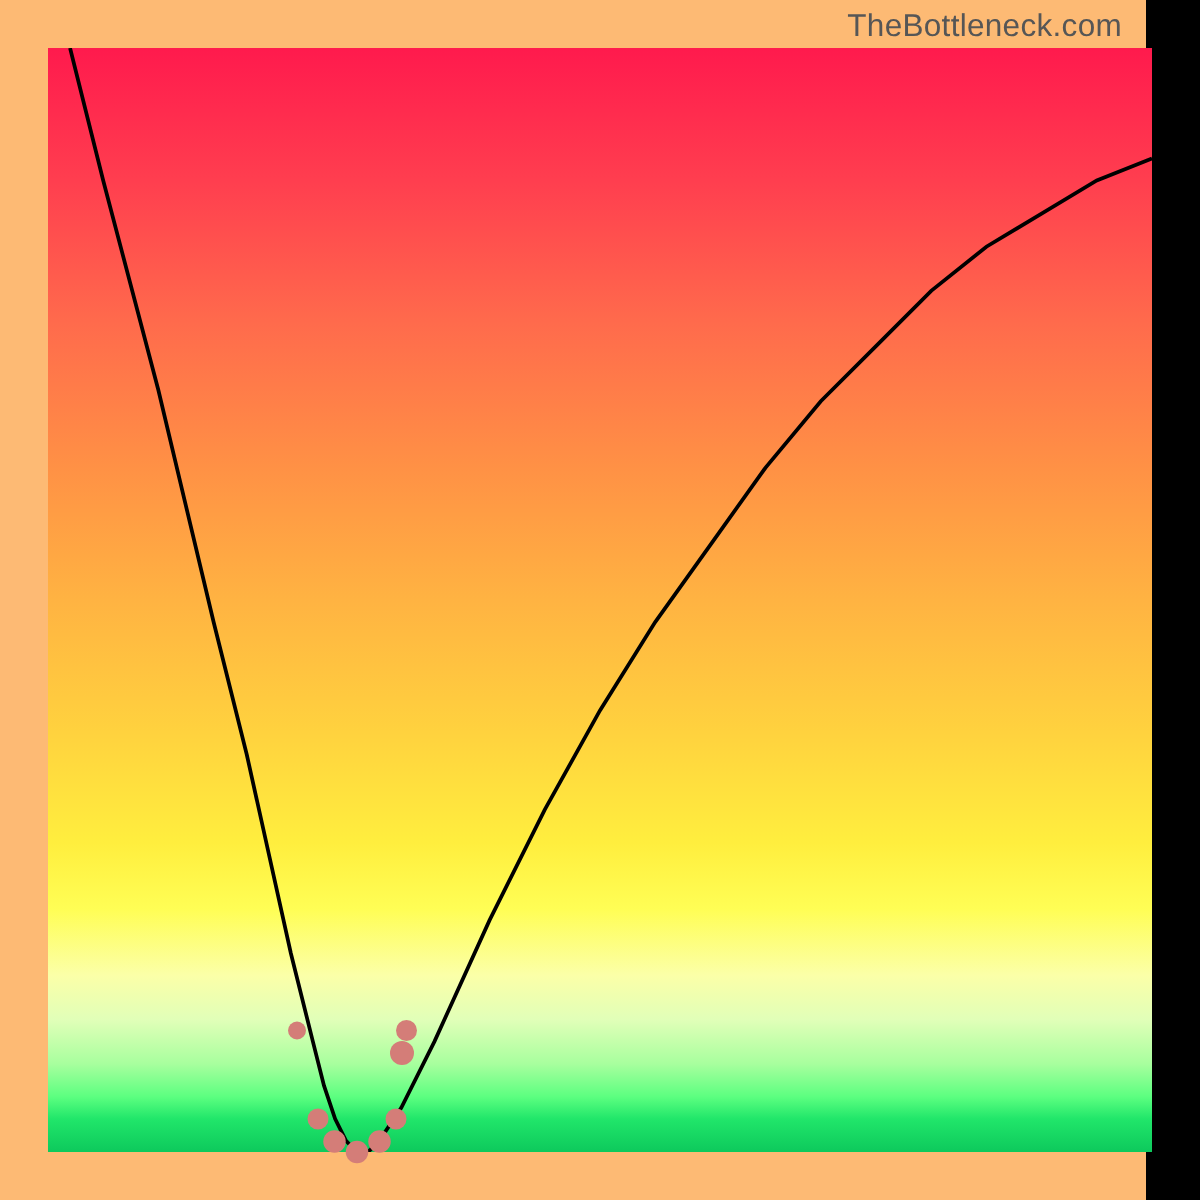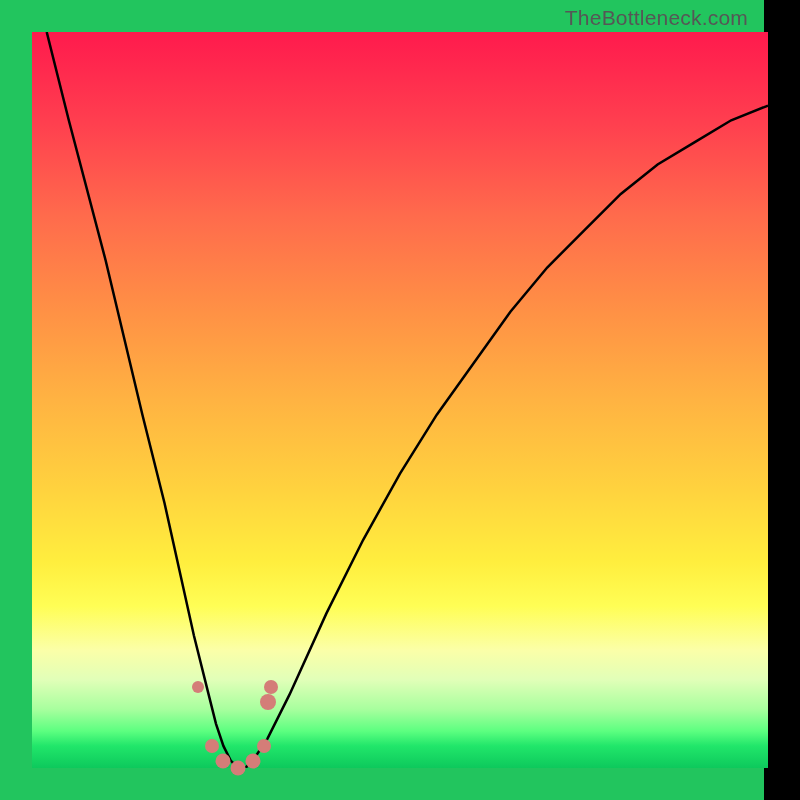--- a/index.html
+++ b/index.html
@@ -8,21 +8,21 @@
     width: 800px;
     height: 800px;
     overflow: hidden;
     background: #000;
     font-family: Arial, Helvetica, sans-serif;
   }
   .frame {
     position: relative;
     width: 764px;
     height: 800px;
-    background: #22c55e;
+    background: #fdba74;
   }
   .plot-area {
     position: absolute;
     left: 32px;
     top: 32px;
     width: 736px;
     height: 736px;
     
     background: linear-gradient(
       to bottom,

